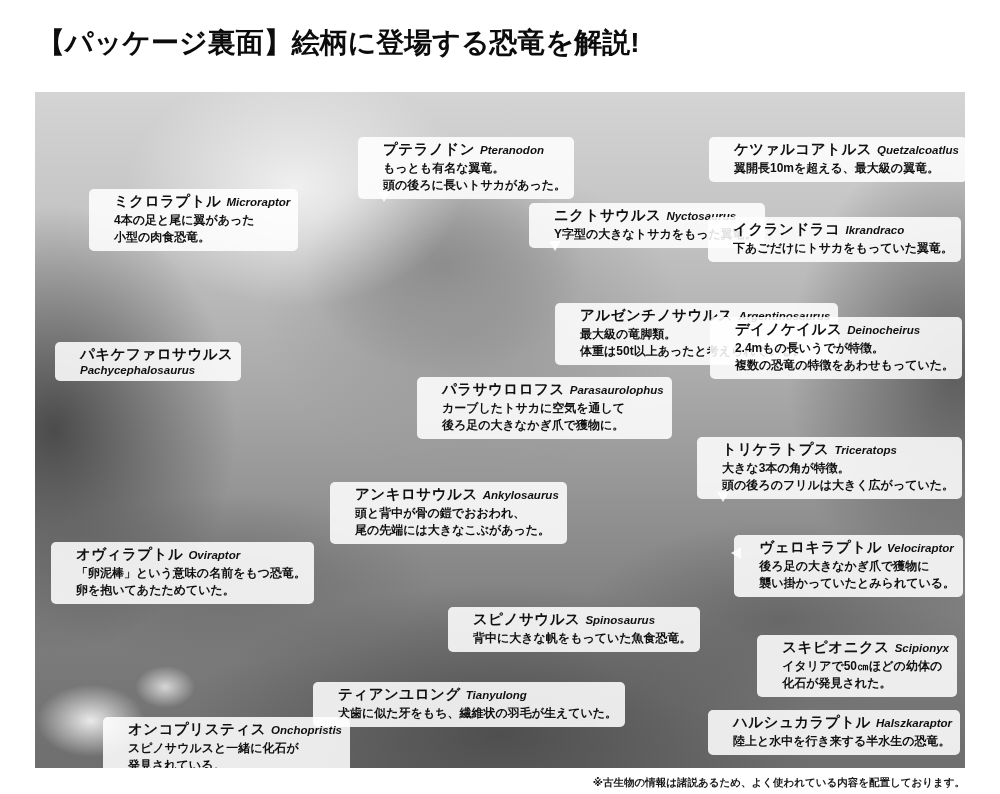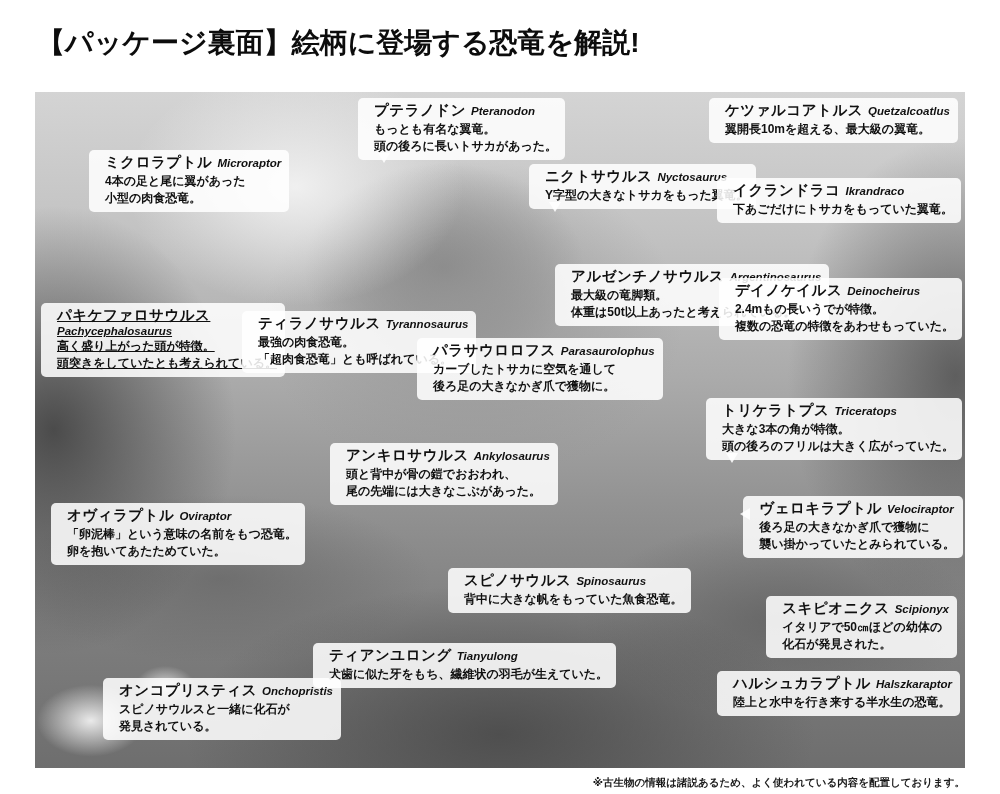--- a/index.html
+++ b/index.html
@@ -28,23 +28,24 @@
       radial-gradient(ellipse 420px 200px at 50% 95%, rgba(70,70,70,0.8) 0%, rgba(70,70,70,0) 75%),
       radial-gradient(ellipse 300px 120px at 20% 72%, rgba(95,95,95,0.6) 0%, rgba(95,95,95,0) 70%),
       radial-gradient(ellipse 280px 140px at 80% 78%, rgba(88,88,88,0.6) 0%, rgba(88,88,88,0) 70%),
       linear-gradient(180deg,#d4d4d4 0%,#c3c3c3 20%,#ababab 42%,#919191 62%,#7d7d7d 80%,#6e6e6e 100%);
   }
 
   .callout {
     position:absolute;
     background:rgba(255,255,255,0.87);
     border-radius:5px;
-    padding:3px 8px 5px 16px;
+    padding:3px 8px 5px 25px;
     color:#101010;
     white-space:nowrap;
+    margin-top:39px;
   }
   .c-name  { font-size:14.5px; font-weight:bold; letter-spacing:0.5px; }
   .c-latin { font-size:11.5px; font-weight:bold; font-style:italic; margin-left:5px; }
   .c-desc  { font-size:12px; font-weight:bold; line-height:1.4; margin-top:1px; white-space:pre-line; }
   .stacked .c-latin { display:block; margin-left:0; }
 
   .tail-bottom::after {
     content:""; position:absolute; bottom:-9px; left:20px;
     border:6px solid transparent; border-top:10px solid rgba(255,255,255,0.87);
   }
@@ -99,31 +100,24 @@
       <div class="c-desc">最大級の竜脚類。
 体重は50t以上あったと考えられている。</div>
     </div>
 
     <div class="callout" style="right:3px; top:186px;">
       <div><span class="c-name">デイノケイルス</span><span class="c-latin">Deinocheirus</span></div>
       <div class="c-desc">2.4mもの長いうでが特徴。
 複数の恐竜の特徴をあわせもっていた。</div>
     </div>
 
-    <div class="callout stacked" style="left:6px; top:211px;text-decoration:underline;">
+    <div class="callout stacked" style="left:20px; top:211px;">
       <div><span class="c-name">パキケファロサウルス</span><span class="c-latin">Pachycephalosaurus</span></div>
-      <div class="c-desc">高く盛り上がった頭が特徴。
-頭突きをしていたとも考えられている。</div>
     </div>
 
-    <div class="callout" style="left:207px; top:219px;">
-      <div><span class="c-name">ティラノサウルス</span><span class="c-latin">Tyrannosaurus</span></div>
-      <div class="c-desc">最強の肉食恐竜。
-「超肉食恐竜」とも呼ばれている。</div>
-    </div>
 
     <div class="callout" style="left:382px; top:246px;">
       <div><span class="c-name">パラサウロロフス</span><span class="c-latin">Parasaurolophus</span></div>
       <div class="c-desc">カーブしたトサカに空気を通して
 後ろ足の大きなかぎ爪で獲物に。</div>
     </div>
 
     <div class="callout tail-bottom" style="right:3px; top:306px;">
       <div><span class="c-name">トリケラトプス</span><span class="c-latin">Triceratops</span></div>
       <div class="c-desc">大きな3本の角が特徴。

